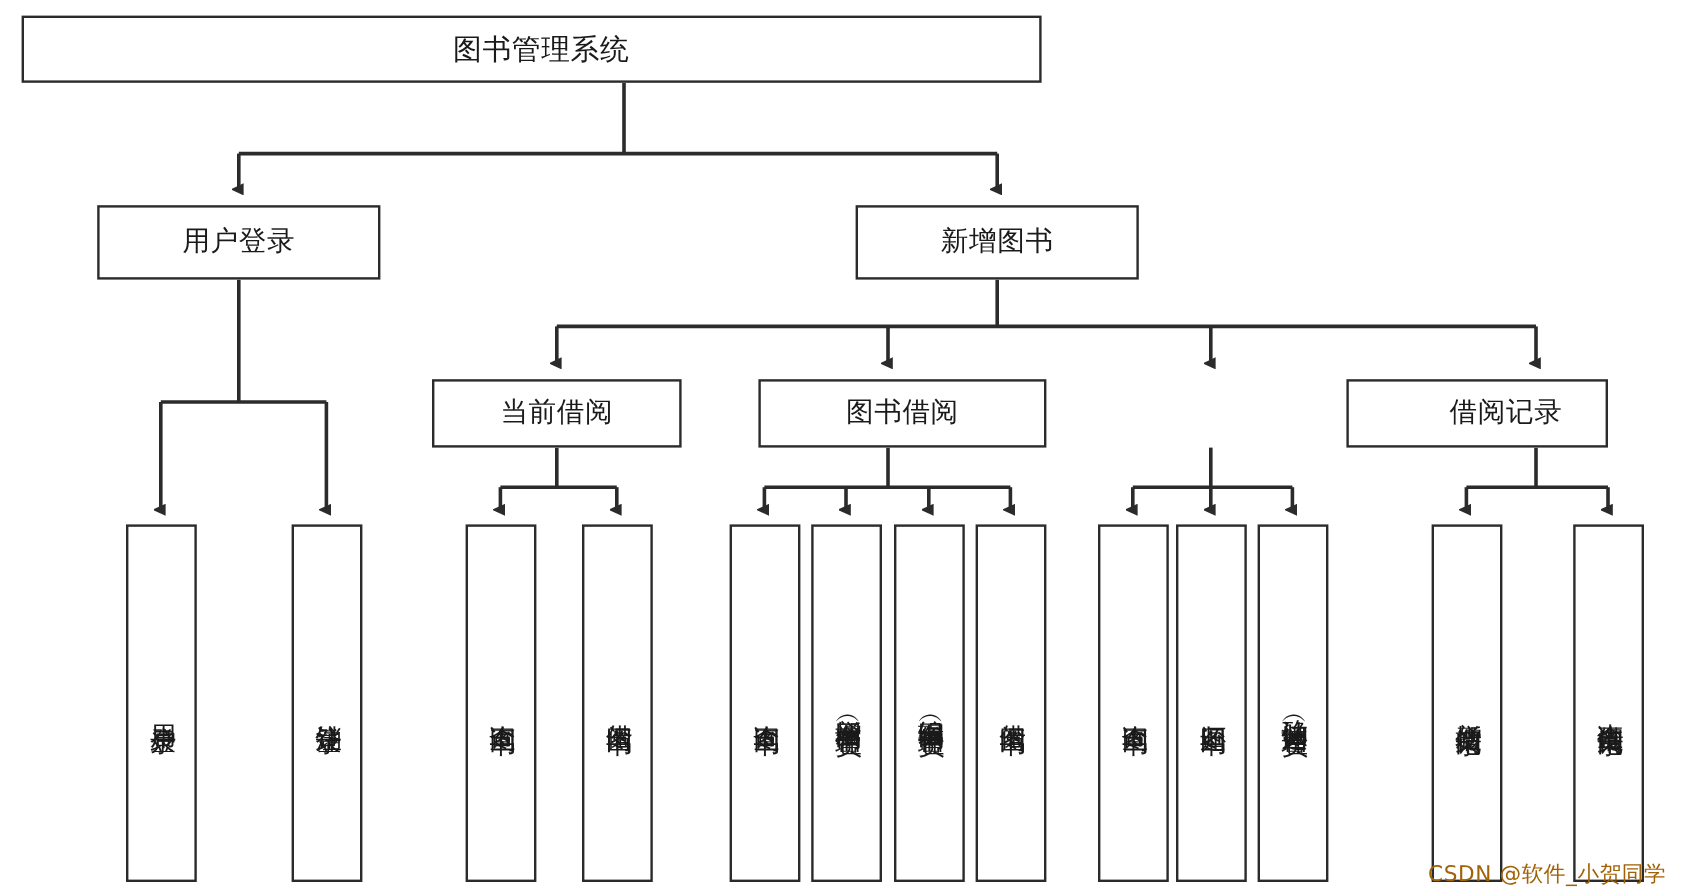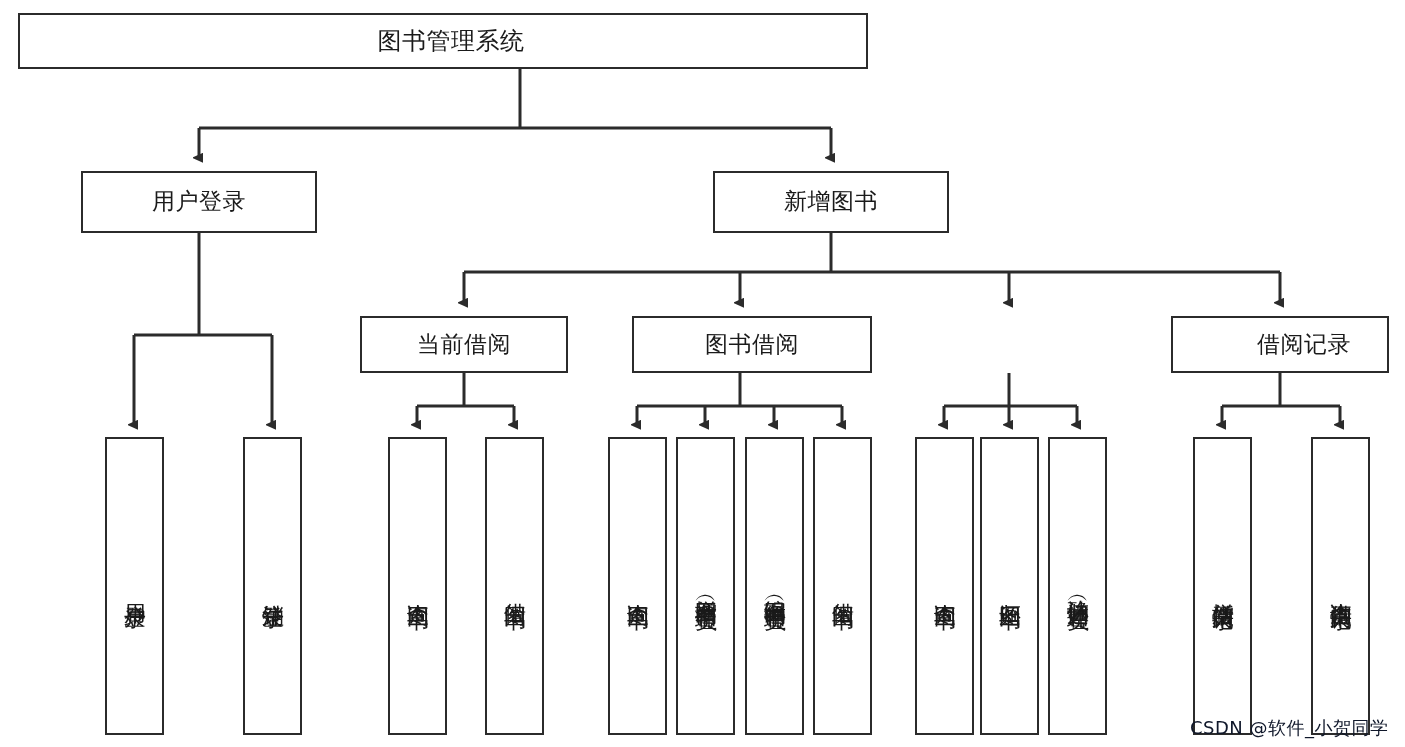--- a/index.html
+++ b/index.html
@@ -58,21 +58,21 @@
     writing-mode: vertical-rl;
     text-orientation: upright;
     font-size: 22px;
     line-height: 1.04;
     letter-spacing: 1.5px;
     white-space: nowrap;
   }
   .watermark {
     position: absolute;
     font-size: 18px;
-    color: #0f172a;
+    color: #a16207;
     white-space: nowrap;
     letter-spacing: 0.5px;
     font-family: "DejaVu Sans", "Liberation Sans", sans-serif;
   }
 </style>
 </head>
 <body>
 
 <div id="canvas">
 
@@ -136,21 +136,21 @@
   <div class="node horiz" style="left:713px; top:171px; width:236px; height:62px;">
     <span class="label">新增图书</span>
   </div>
 
   <div class="node horiz" style="left:360px; top:316px; width:208px; height:57px;">
     <span class="label">当前借阅</span>
   </div>
   <div class="node horiz" style="left:632px; top:316px; width:240px; height:57px;">
     <span class="label">图书借阅</span>
   </div>
-  <div class="node horiz" style="left:1171px; top:316px; width:218px; height:57px;padding-left:48px;">
+  <div class="node horiz" style="left:1122px; top:316px; width:218px; height:57px;padding-left:48px;">
     <span class="label">借阅记录</span>
   </div>
 
   <div class="node vert" style="left:105px; top:437px; width:59px; height:298px;">
     <span class="label">用户登录</span>
   </div>
   <div class="node vert" style="left:243px; top:437px; width:59px; height:298px;">
     <span class="label">注销登录</span>
   </div>
 

